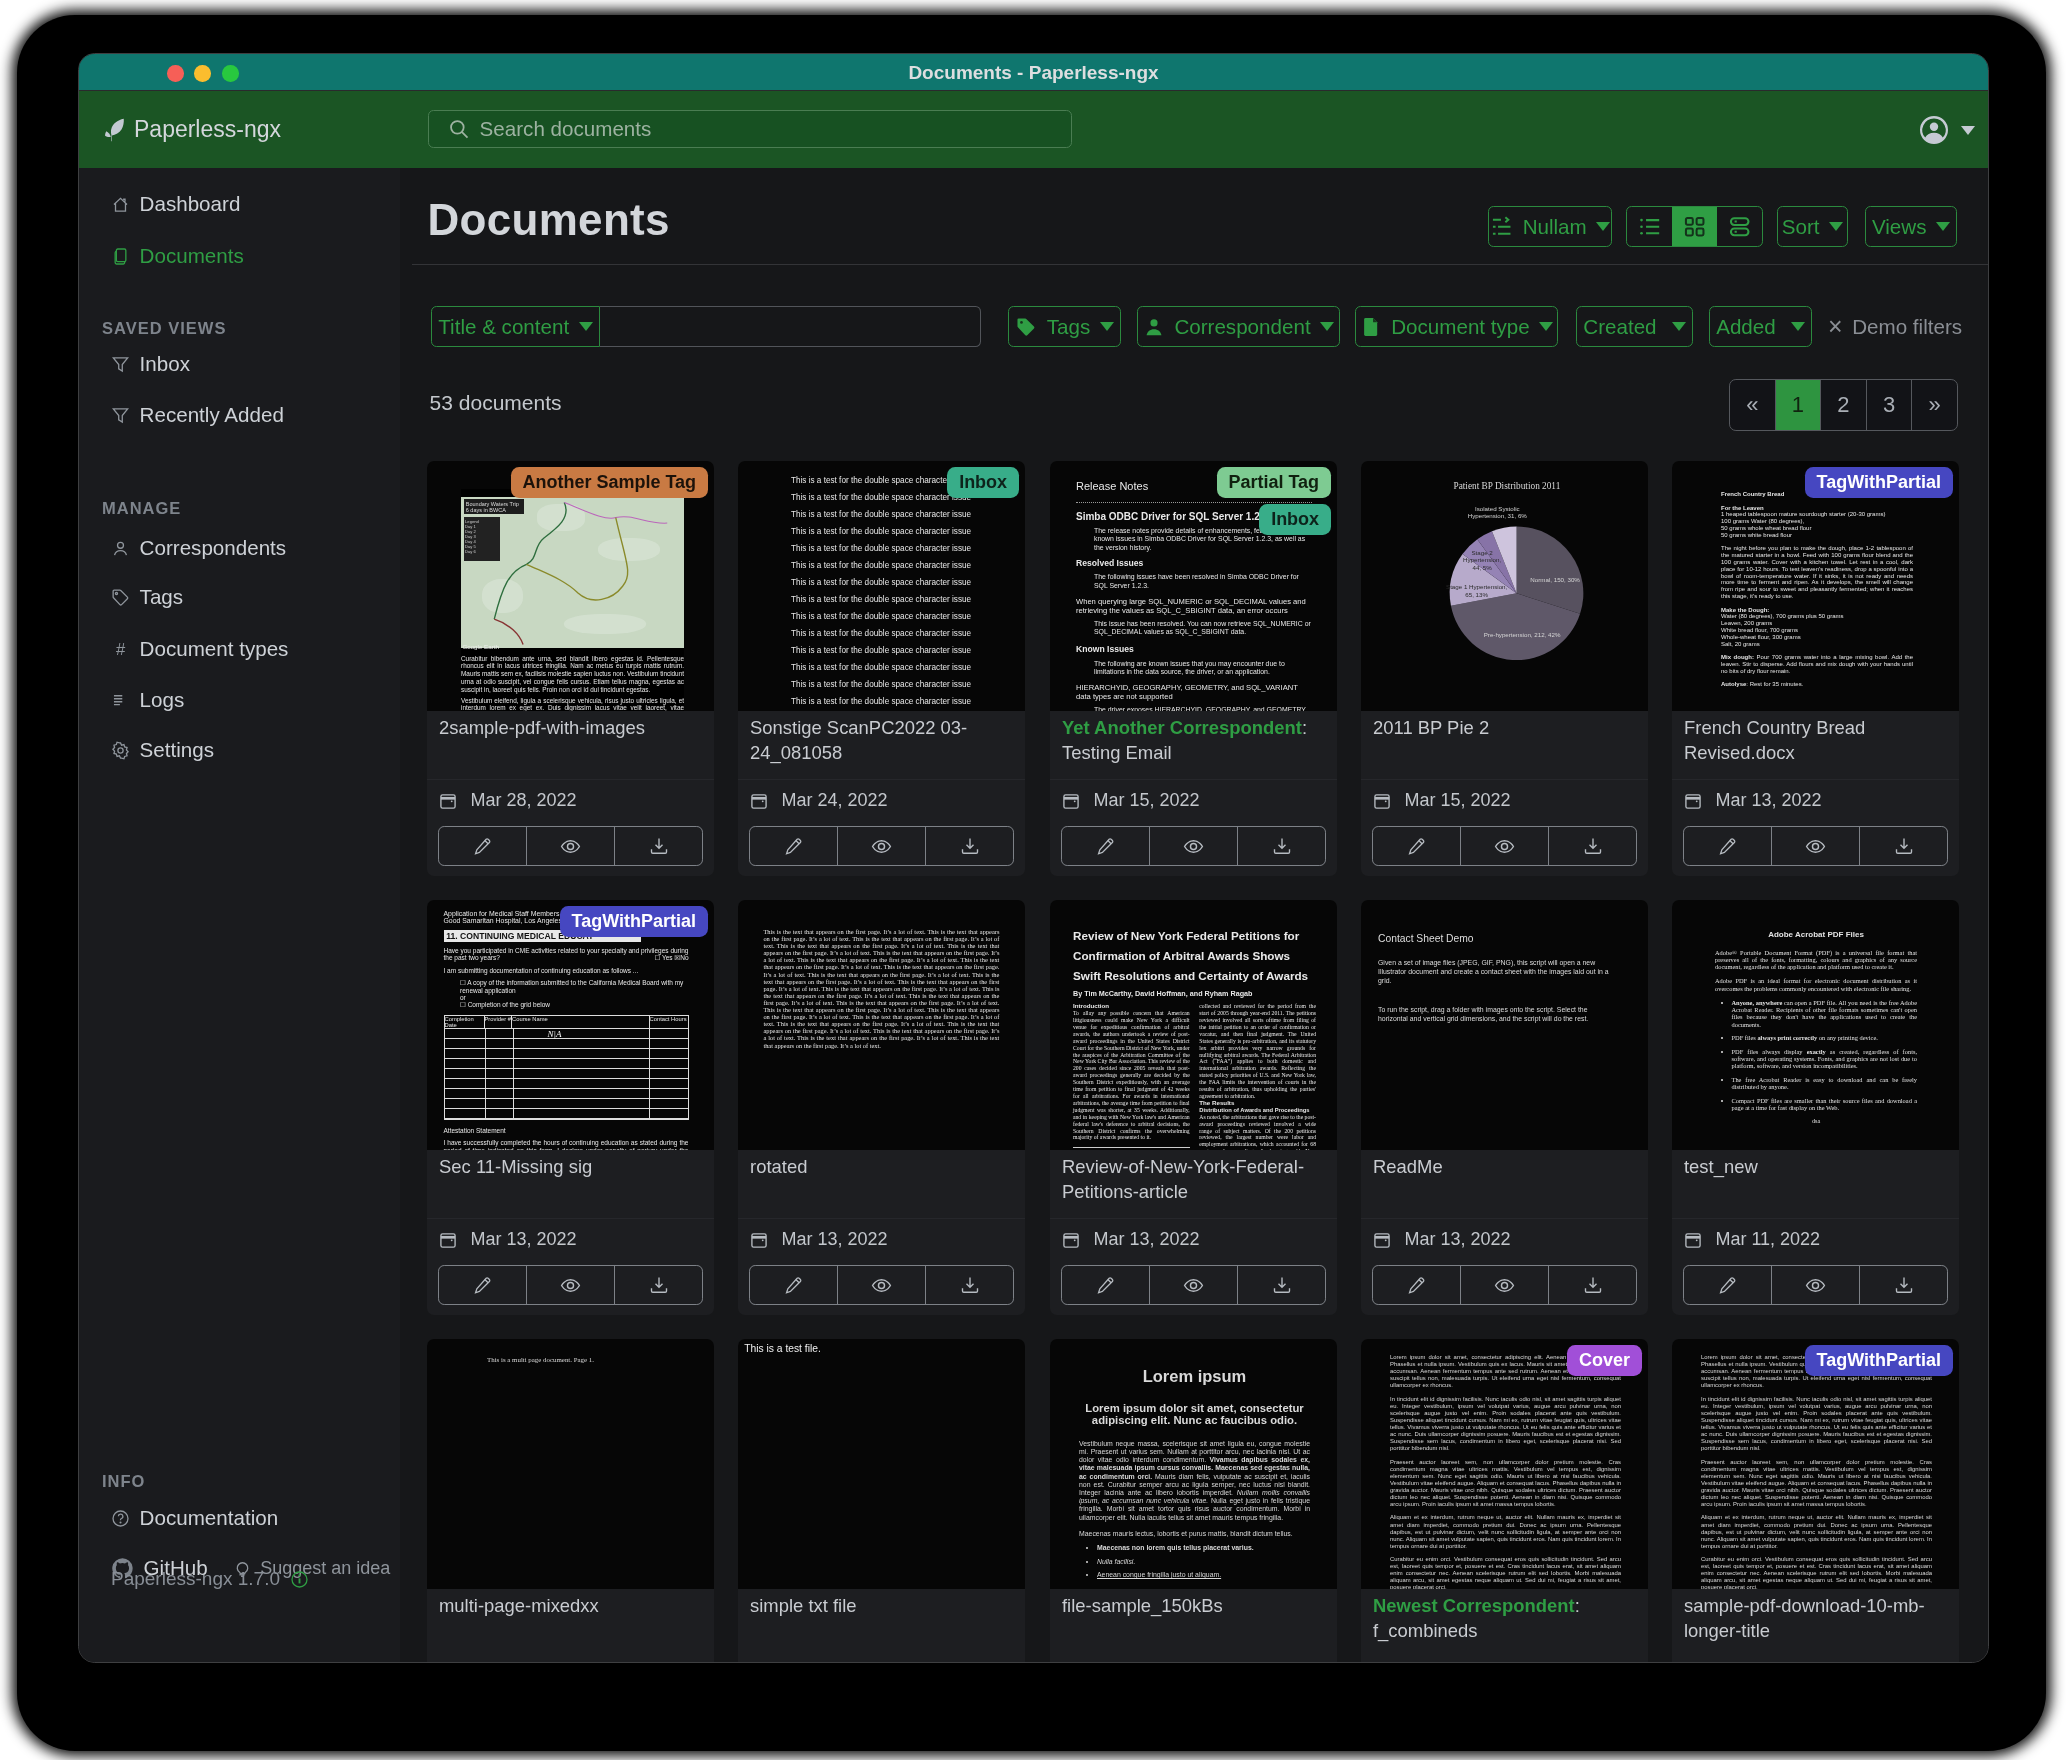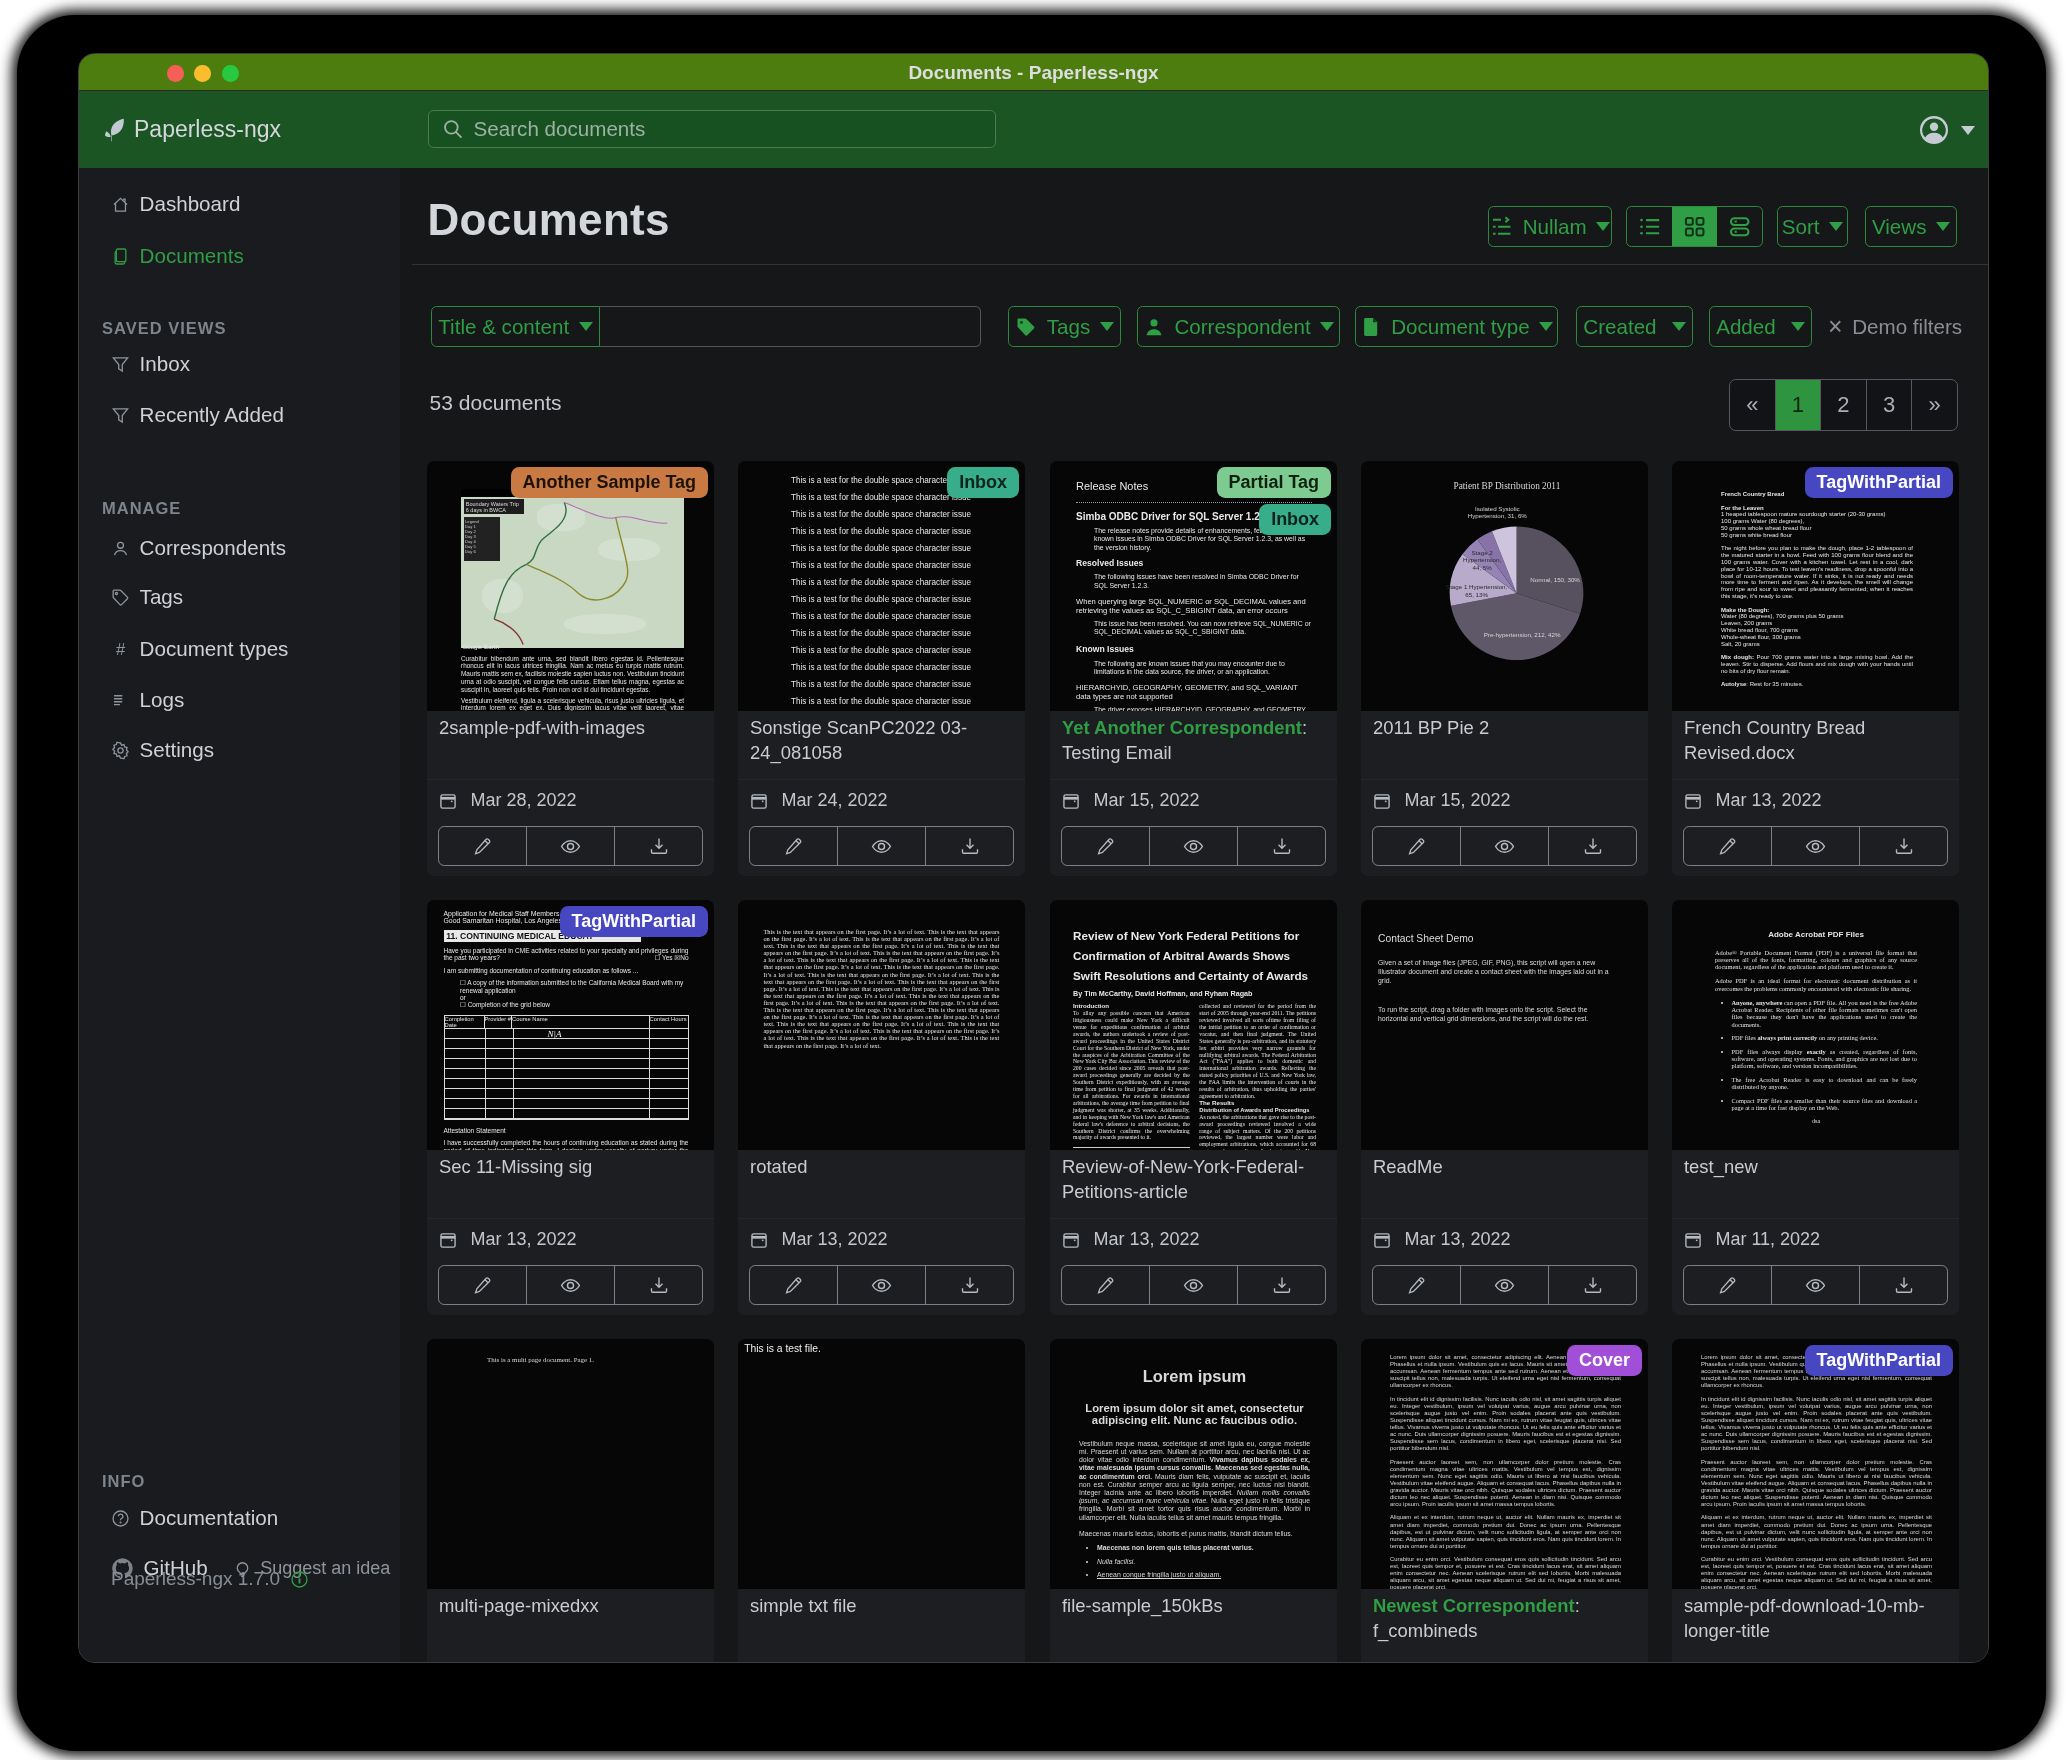--- a/index.html
+++ b/index.html
@@ -1,26 +1,26 @@
 <!DOCTYPE html>
 <html style="font-size:11px"><head>
 <meta charset="utf-8">
 <style>
 * { margin:0; padding:0; box-sizing:border-box; }
 html,body { width:2066px; height:1761px; background:#fff; font-family:"Liberation Sans",sans-serif; overflow:hidden; }
 #backdrop { position:absolute; left:16.5px; top:15px; width:2029px; height:1736px; background:#000; border-radius:58px; box-shadow:0 0 12.4px 4.8px rgba(0,0,0,0.95); }
 #win { position:absolute; left:78px; top:53px; width:1911px; height:1610px; border-radius:16.5px; background:#161719; overflow:hidden; border:1.4px solid #3e3f41; }
 
-#tbar { position:absolute; left:0; top:0; right:0; height:37px; background:#4d7c0f; border-bottom:0.7px solid #2a2a2c; }
+#tbar { position:absolute; left:0; top:0; right:0; height:37px; background:#0f766e; border-bottom:0.7px solid #2a2a2c; }
 .tl { position:absolute; top:11px; width:16.5px; height:16.5px; border-radius:50%; }
 #tbar .t { position:absolute; top:0; left:0; right:0; height:37px; text-align:center; line-height:37px; font-size:19px; font-weight:bold; color:#dddee0; }
 
 #ghead { position:absolute; left:0; top:37px; right:0; height:77px; background:#1b5524; }
 #ghead .brand { position:absolute; left:22px; top:0; height:77px; display:flex; align-items:center; gap:5.5px; color:#d4d7dc; font-size:23px; font-weight:500; }
-#search { position:absolute; left:349px; top:18.6px; width:568px; height:38px; border:1.4px solid #4a7d52; border-radius:5.5px; background:#175122; color:#9db2a1; font-size:20.6px; display:flex; align-items:center; padding-left:13px; gap:9.6px; }
+#search { position:absolute; left:349px; top:18.6px; width:644px; height:38px; border:1.4px solid #4a7d52; border-radius:5.5px; background:#175122; color:#9db2a1; font-size:20.6px; display:flex; align-items:center; padding-left:19px; gap:9.6px; }
 #usr { position:absolute; right:13px; top:23px; display:flex; align-items:center; gap:11px; }
 
 #sbar { position:absolute; left:0; top:114px; width:321px; bottom:0; background:#1a1b1e; }
 .sitem { position:absolute; left:32px; display:flex; align-items:center; gap:9.6px; color:#ced2d7; font-size:20.6px; font-weight:500; }
 .sitem svg { flex:0 0 auto; }
 .slabel { position:absolute; left:23px; color:#7e848c; font-size:16.5px; font-weight:bold; letter-spacing:1px; }
 
 #content { position:absolute; left:321px; top:114px; right:0; bottom:0; background:#161719; }
 h1 { position:absolute; left:27.5px; top:27px; font-size:44px; font-weight:600; color:#d3d6da; letter-spacing:0.3px; }
 .gbtn { position:absolute; height:41px; border:1.4px solid #2b8a3e; border-radius:5.5px; color:#2f9e44; font-size:20.6px; display:flex; align-items:center; justify-content:center; gap:9.6px; background:transparent; }

